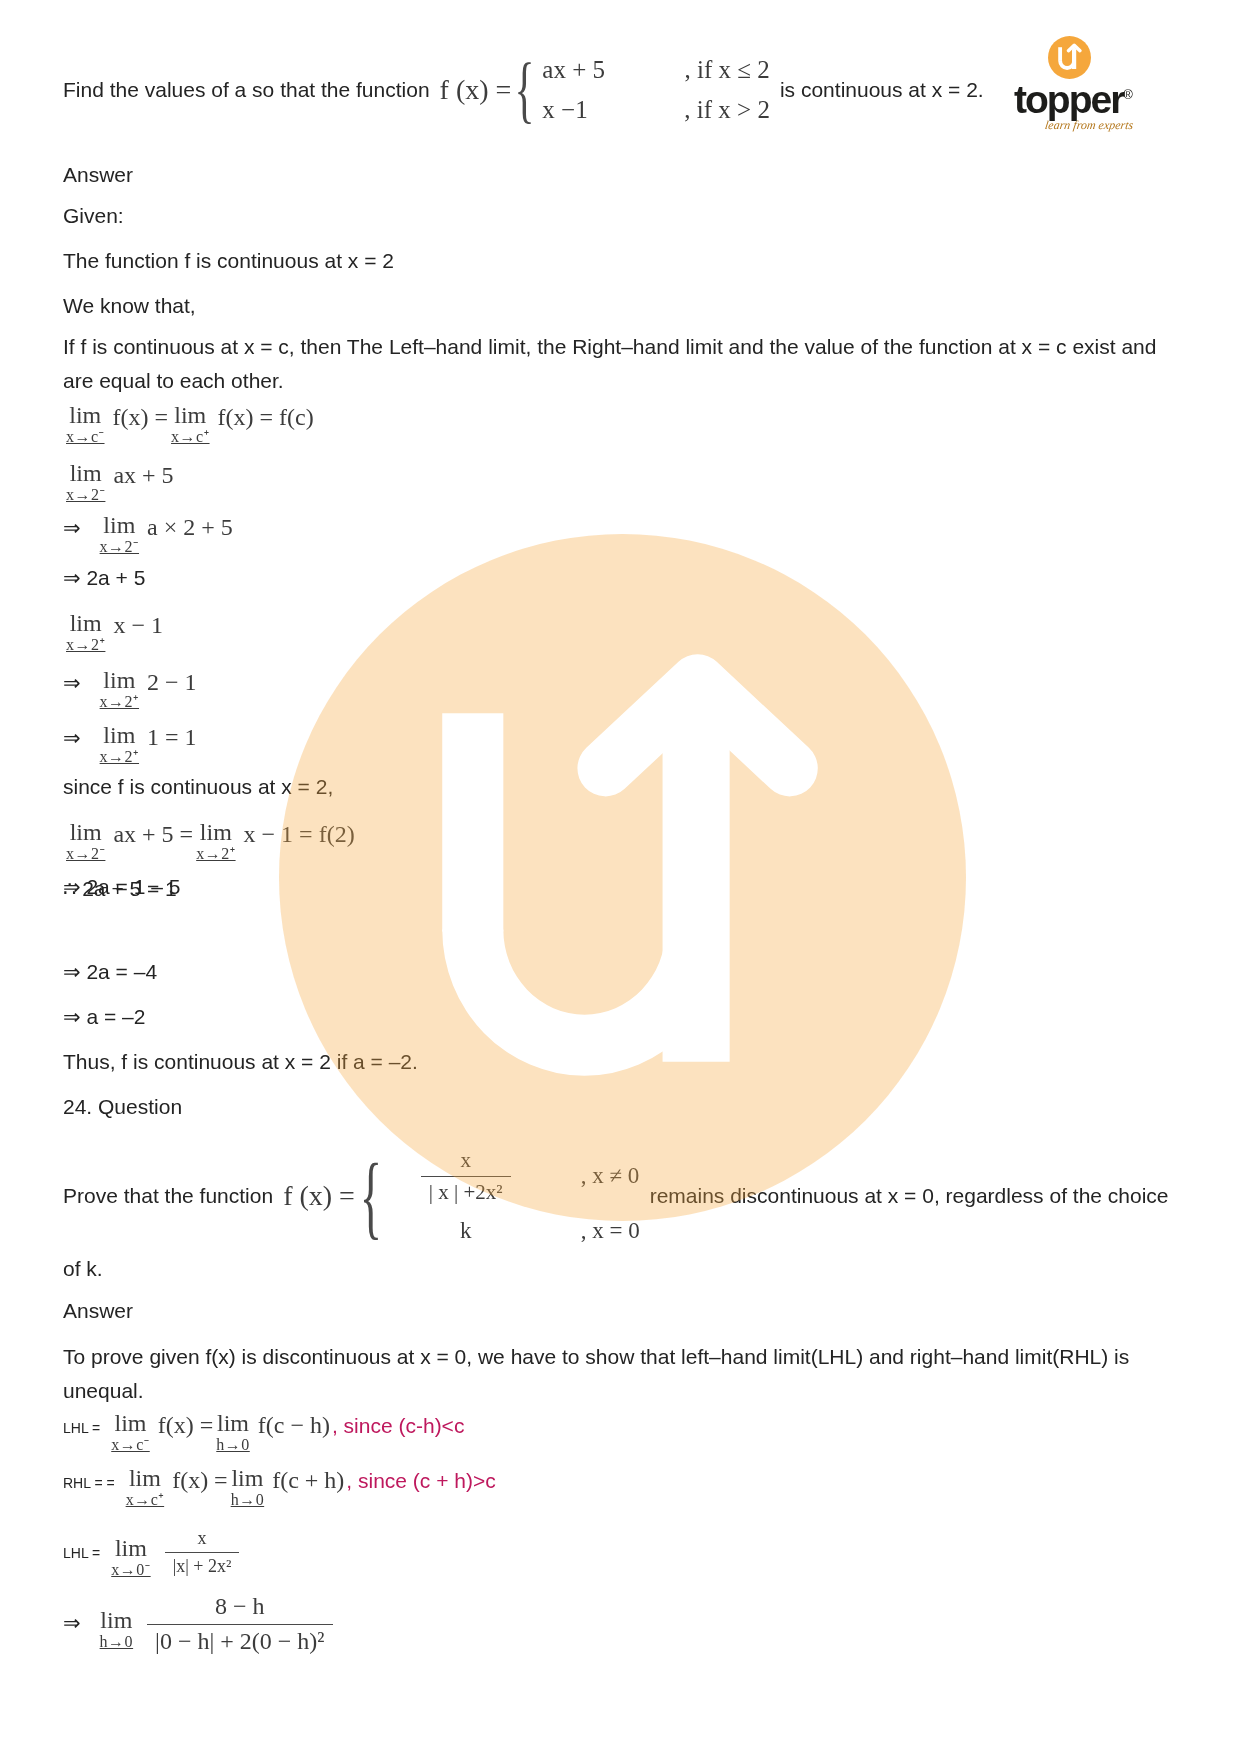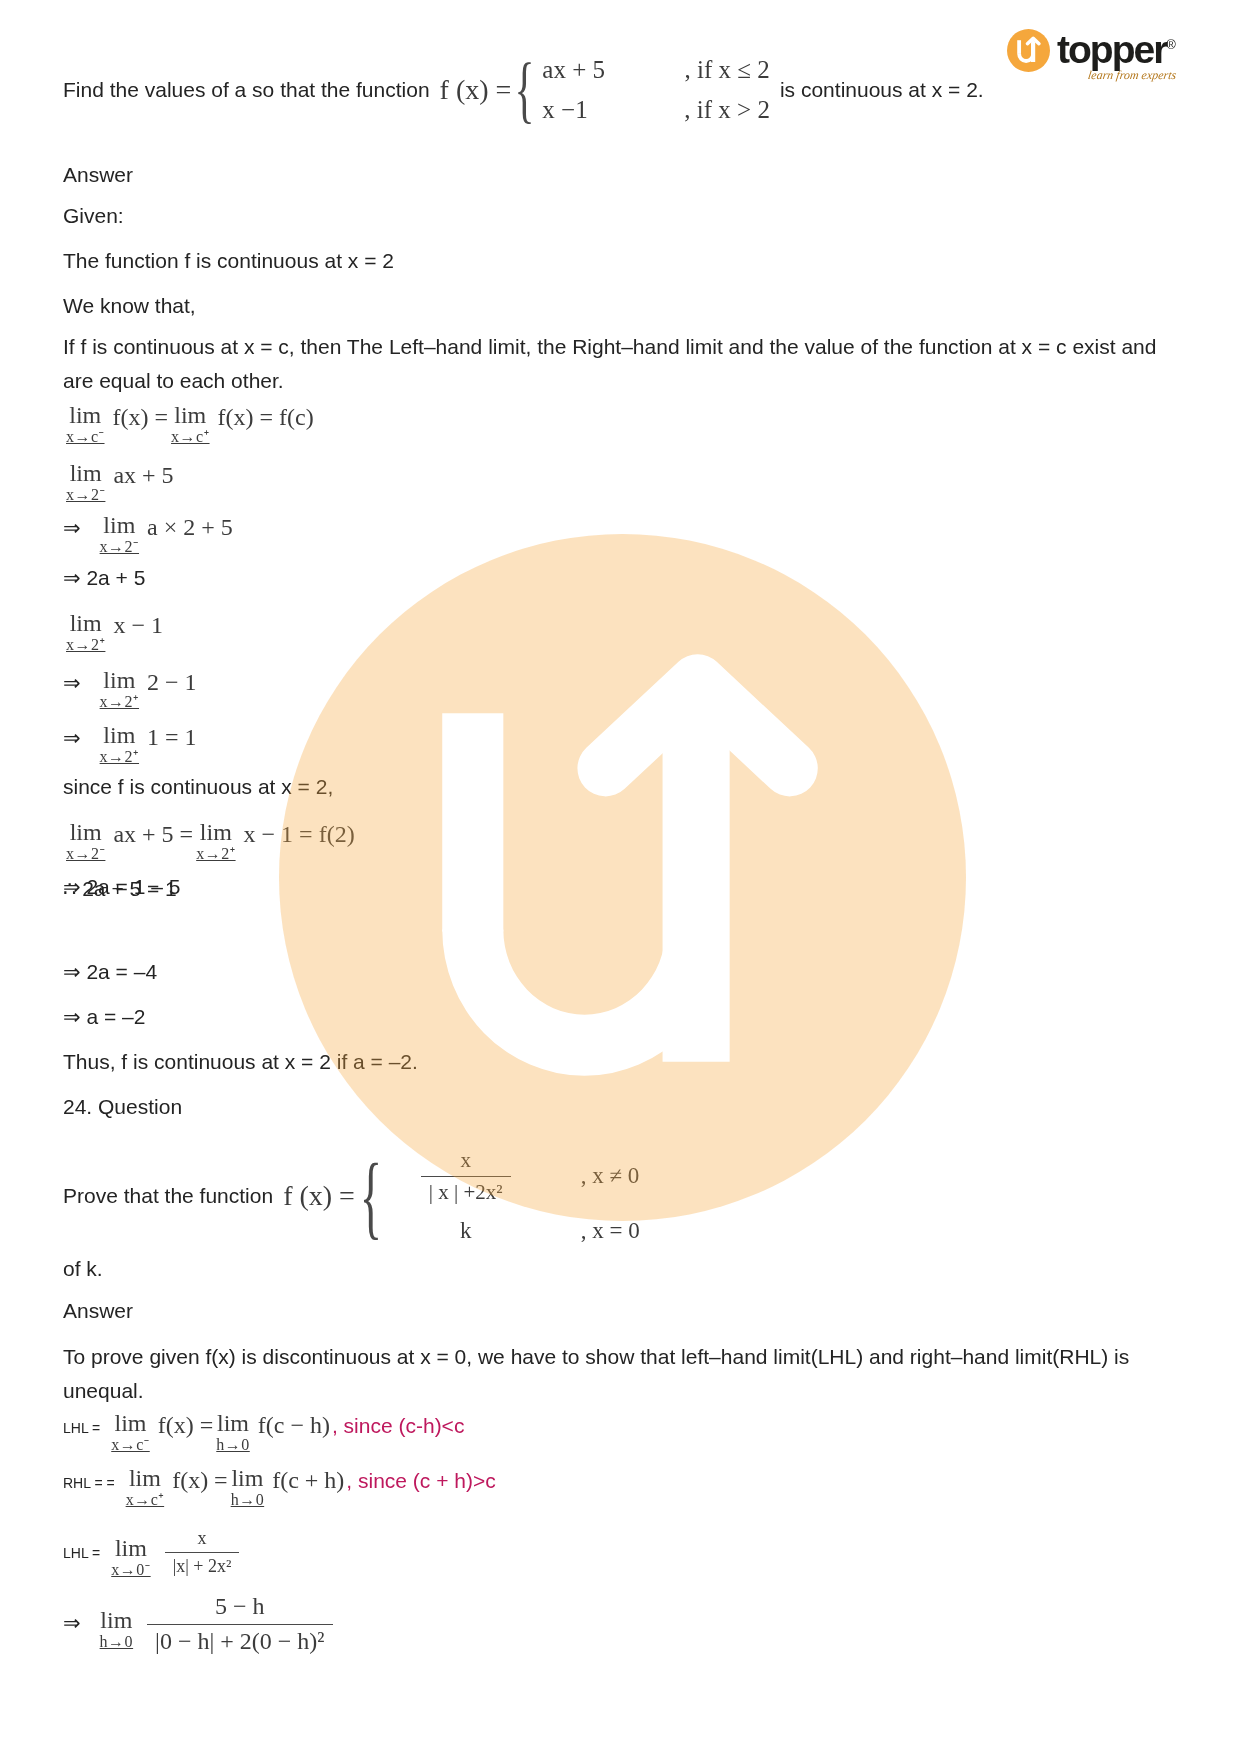--- a/index.html
+++ b/index.html
@@ -1,19 +1,19 @@
 <!DOCTYPE html>
 <html><head>
 <meta charset="utf-8">
 <style>
   html,body{margin:0;padding:0;background:#fff;}
   .page{position:relative;width:1240px;height:1755px;background:#fff;overflow:hidden;
         font-family:"Liberation Sans",sans-serif;color:#242424;}
   
-  .hlogo{position:absolute;left:1007px;top:29px;display:flex;align-items:flex-start;}
+  .hlogo{position:absolute;left:1007px;top:36px;display:flex;align-items:center;flex-direction:column;}
   .hlogo .mark{width:43px;height:43px;flex:0 0 auto;}
   .ltextwrap{position:relative;margin-left:7px;}
   .lbrand{font-family:"Liberation Sans",sans-serif;font-weight:bold;font-size:39px;
           line-height:42px;letter-spacing:-2px;color:#1d1d1b;}
   .lreg{font-size:13px;vertical-align:14px;color:#1d1d1b;letter-spacing:0;}
   .ltag{position:absolute;right:0;top:39px;font-family:"Liberation Serif",serif;
         font-style:italic;font-size:12px;color:#b5791f;white-space:nowrap;transform:skewX(-8deg);}
   
   .wm{position:absolute;left:279px;top:534px;width:687px;height:687px;z-index:6;pointer-events:none;}
   
@@ -144,40 +144,41 @@
             </span>
           </span>
           <span class="cc">, x ≠ 0</span>
         </span>
         <span class="crow2">
           <span class="ce">k</span>
           <span class="cc">, x = 0</span>
         </span>
       </span>
     </span>
+    <span class="sans">remains discontinuous at x = 0, regardless of the choice</span>
   </div>
 
   <div class="b sans" style="top:1257px;">of k.</div>
   <div class="b sans hb" style="top:1299px;">Answer</div>
   <div class="b sans wrap" style="top:1340px;">To prove given f(x) is discontinuous at x = 0, we have to show that left–hand limit(LHL) and right–hand limit(RHL) is unequal.</div>
 
   <div class="b mline" style="top:1411px;">
     <span class="lead">LHL =</span><span class="lim"><span class="lw">lim</span><span class="ls">x→c⁻</span></span><span>f(x)  =</span><span class="lim"><span class="lw">lim</span><span class="ls">h→0</span></span><span>f(c − h)</span><span class="tail">, since (c-h)&lt;c</span>
   </div>
 
   <div class="b mline" style="top:1466px;">
     <span class="lead">RHL = =</span><span class="lim"><span class="lw">lim</span><span class="ls">x→c⁺</span></span><span>f(x)  =</span><span class="lim"><span class="lw">lim</span><span class="ls">h→0</span></span><span>f(c + h)</span><span class="tail">, since (c + h)&gt;c</span>
   </div>
 
   <div class="b mline" style="top:1528px;">
     <span class="lead">LHL =</span><span class="lim"><span class="lw">lim</span><span class="ls">x→0⁻</span></span><span class="frac" style="font-size:18px;"><span class="num">x</span><span class="den">|x| + 2x²</span></span>
   </div>
 
   <div class="b mline" style="top:1593px;">
-    <span class="arr">⇒</span><span class="lim"><span class="lw">lim</span><span class="ls">h→0</span></span><span class="frac"><span class="num">5 − h</span><span class="den">|0 − h|  +  2(0 − h)²</span></span>
+    <span class="arr">⇒</span><span class="lim"><span class="lw">lim</span><span class="ls">h→0</span></span><span class="frac"><span class="num">8 − h</span><span class="den">|0 − h|  +  2(0 − h)²</span></span>
   </div>
 
   <svg class="wm" viewBox="0 0 686 686">
     <circle cx="343" cy="343" r="343" fill="#F6A83C" fill-opacity="0.33"></circle>
     <rect x="163" y="179" width="61" height="218" fill="#fff"></rect>
     <path d="M 163 395 A 142 146 0 0 0 447 395 L 386 395 A 81 85 0 0 1 224 395 Z" fill="#fff"></path>
     <polygon points="383,527 450,527 450,210 416.5,174 383,210" fill="#fff"></polygon>
     <path d="M 326 234 L 418 148 L 510 234" fill="none" stroke="#fff" stroke-width="56" stroke-linecap="round" stroke-linejoin="round"></path>
   </svg>
 

